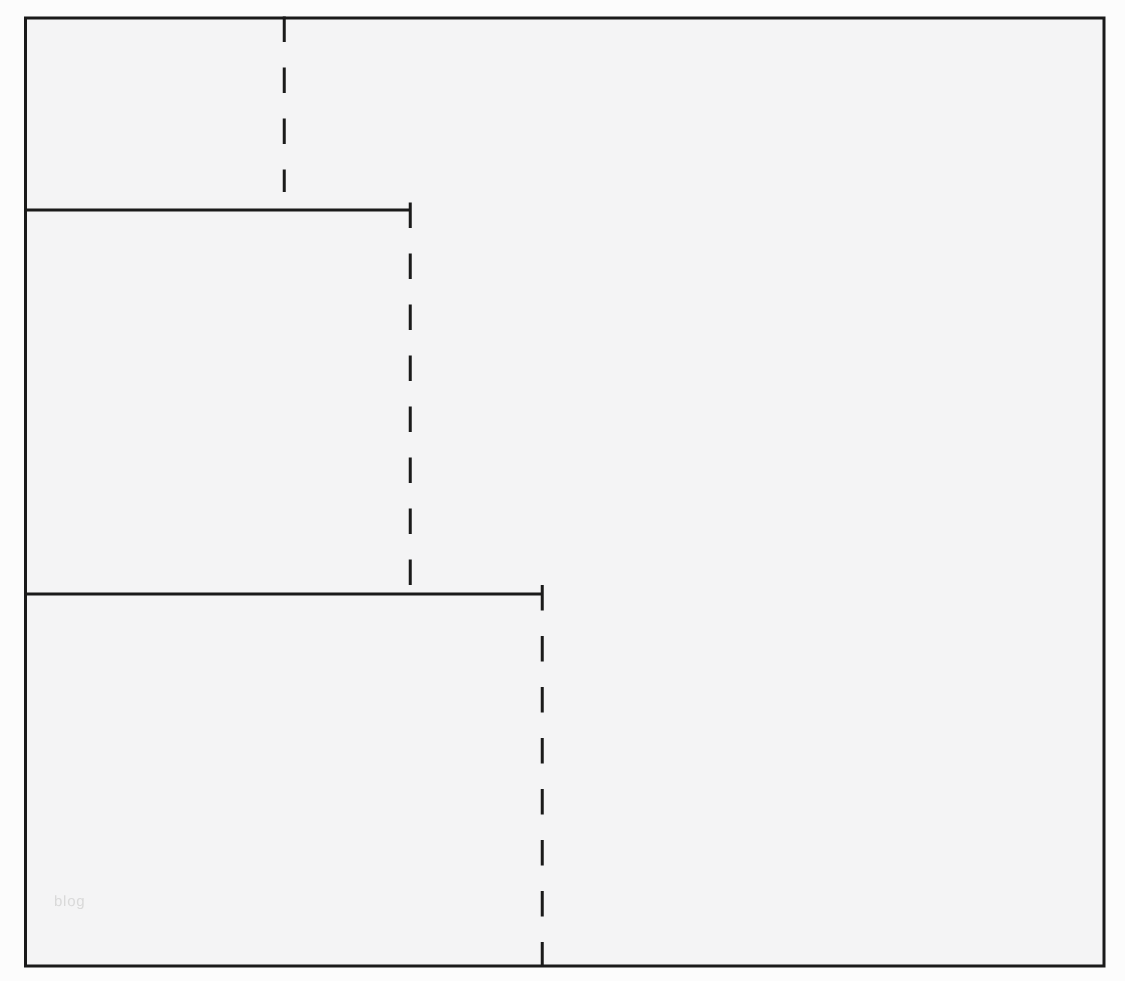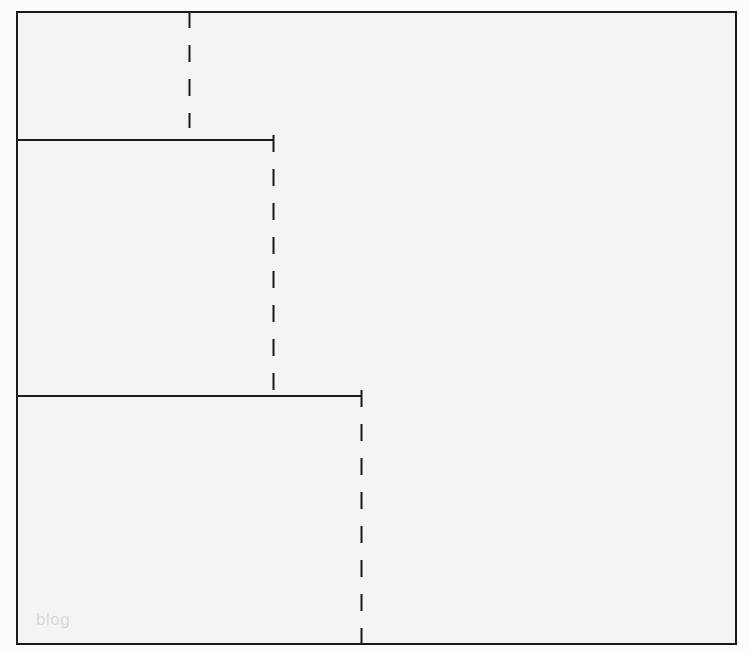--- a/index.html
+++ b/index.html
@@ -17,22 +17,22 @@
   }
   .canvas svg {
     position: absolute;
     left: 0;
     top: 0;
     display: block;
   }
   .watermark {
     position: absolute;
     left: 36px;
-    top: 610px;
-    font-size: 17px;
+    top: 596px;
+    font-size: 10px;
     letter-spacing: 0.5px;
     user-select: none;
   }
 </style>
 </head>
 <body>
 
 <div class="canvas">
   <svg id="fold-svg" xmlns="http://www.w3.org/2000/svg" width="750" height="654" viewBox="0 0 750 654">
       <rect x="0" y="0" width="750" height="654" fill="#fcfcfc"></rect>

